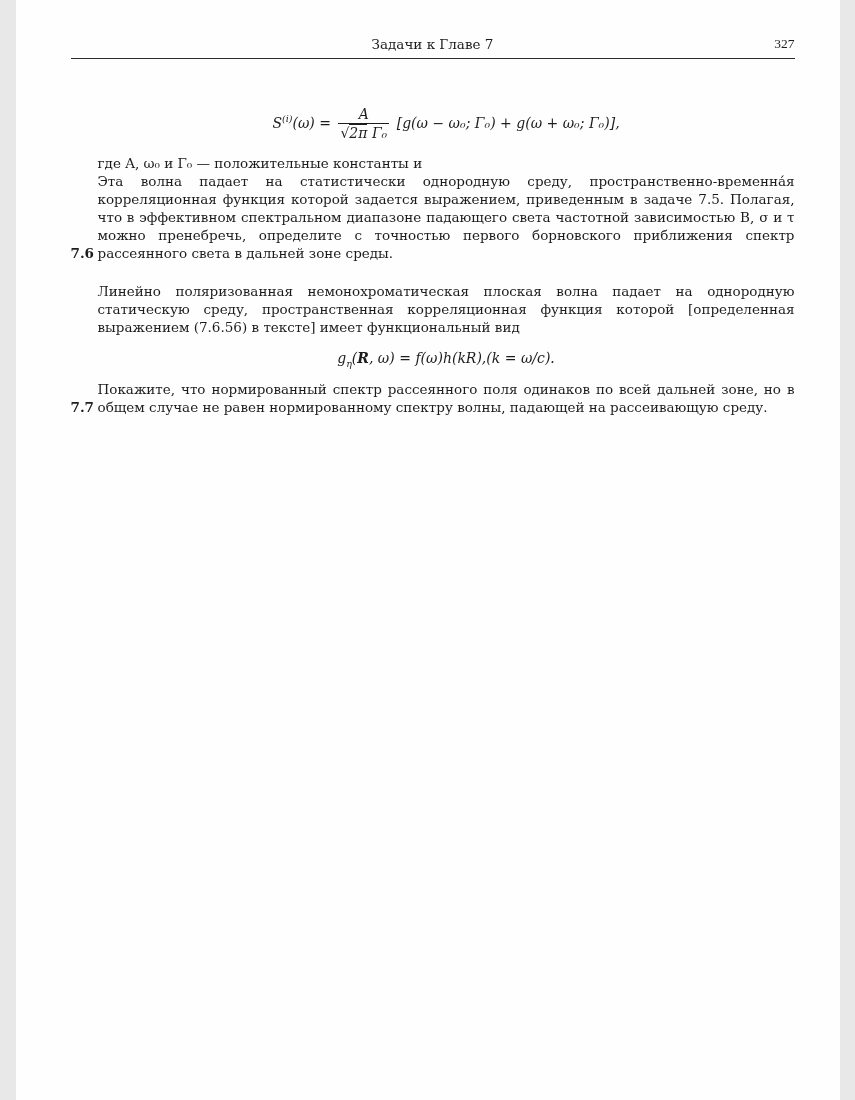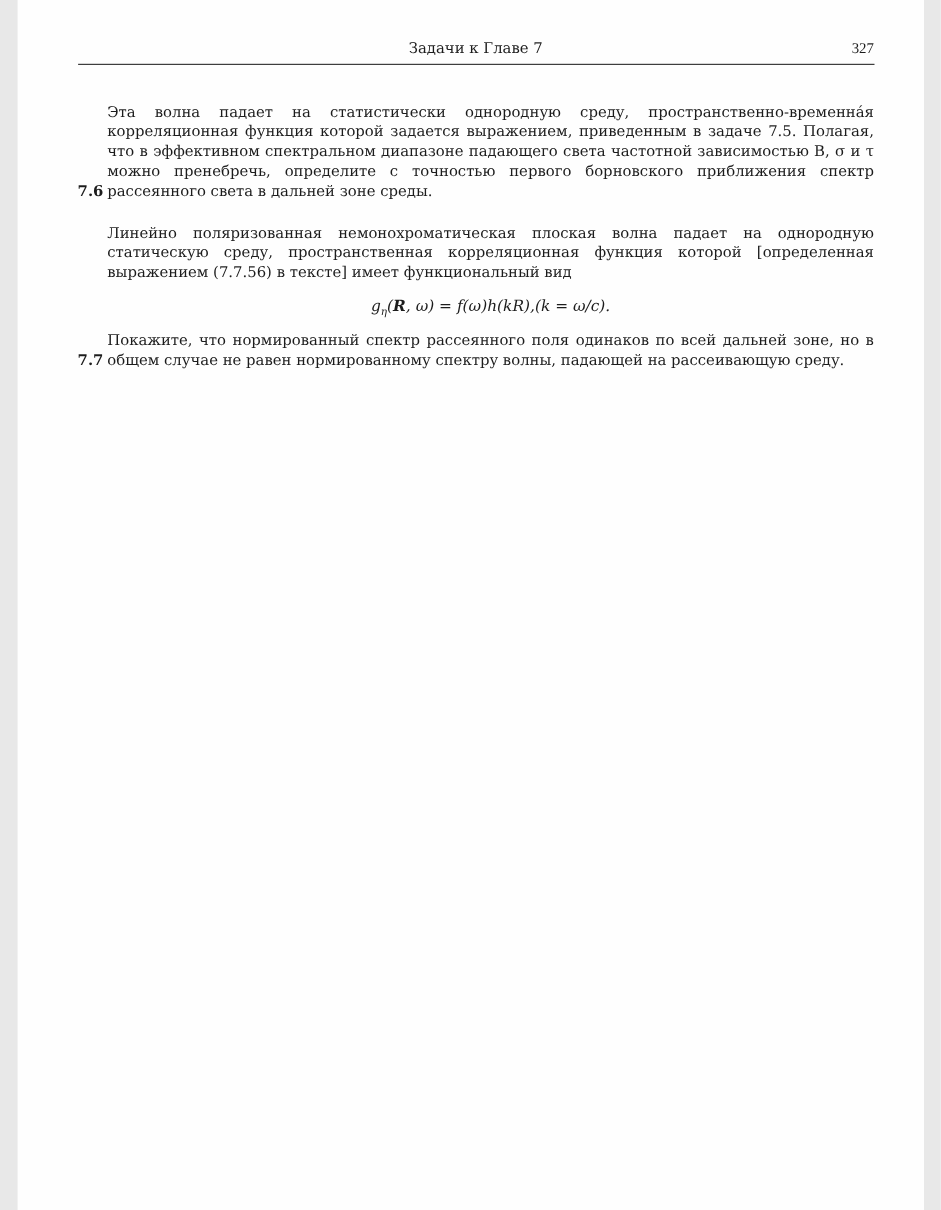--- a/index.html
+++ b/index.html
@@ -105,33 +105,41 @@
   </header>
   <hr class="head-rule">
 
   <main>
 
     <section class="problem">
       <div class="pnum">7.6</div>
       <div class="pbody">
 
 
+        <div class="formula">
+          <span class="math">
+            <span>S</span><sup class="msup">(i)</sup><span>(ω) =</span>
+            <span class="frac"><span class="num">A</span><span class="den"><span>√</span><span class="rad">2π</span><span> Γ₀</span></span></span>
+            <span>[g(ω − ω₀; Γ₀) + g(ω + ω₀; Γ₀)],</span>
+          </span>
+        </div>
 
+        <p>где A, ω₀ и Γ₀ — положительные константы и</p>
 
 
         <p class="just">Эта волна падает на статистически однородную среду, пространственно-временна́я корреляционная функция которой задается выражением, приведенным в задаче 7.5. Полагая, что в эффективном спектральном диапазоне падающего света частотной зависимостью B, σ и τ можно пренебречь, определите с точностью первого борновского приближения спектр рассеянного света в дальней зоне среды.</p>
 
       </div>
     </section>
 
     <section class="problem">
       <div class="pnum">7.7</div>
       <div class="pbody">
 
-        <p class="just">Линейно поляризованная немонохроматическая плоская волна падает на однородную статическую среду, пространственная корреляционная функция которой [определенная выражением (7.7.56) в тексте] имеет функциональный вид</p>
+        <p class="just">Линейно поляризованная немонохроматическая плоская волна падает на однородную статическую среду, пространственная корреляционная функция которой [определенная выражением (7.6.56) в тексте] имеет функциональный вид</p>
 
         <div class="formula">
           <span class="math">
             <span>g</span><sub class="msub">η</sub><span>(</span><b>R</b><span>, ω) = f(ω)h(kR),</span><span class="cond">(k = ω/c).</span>
           </span>
         </div>
 
         <p class="just">Покажите, что нормированный спектр рассеянного поля одинаков по всей дальней зоне, но в общем случае не равен нормированному спектру волны, падающей на рассеивающую среду.</p>
 
       </div>

